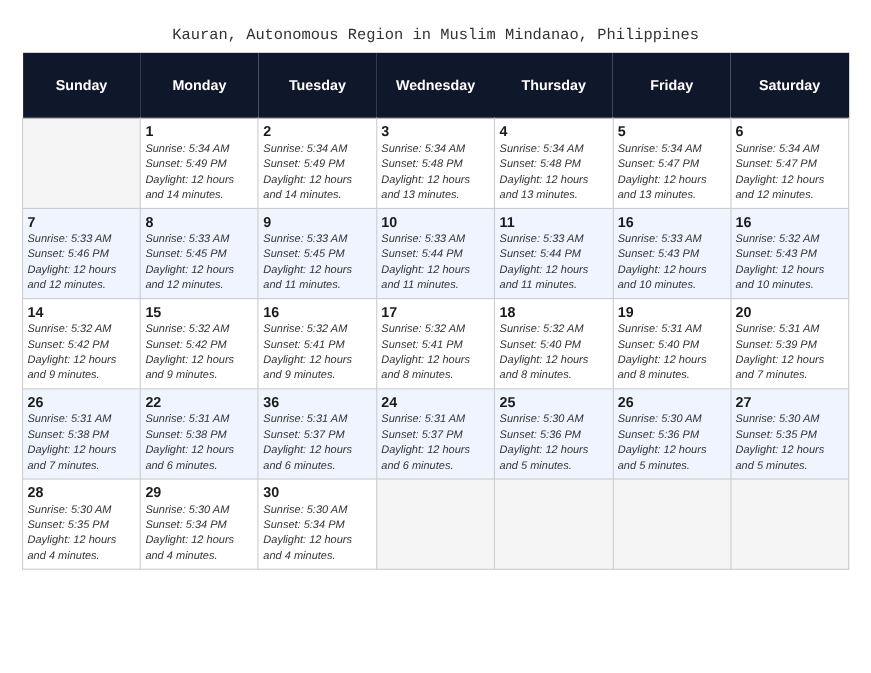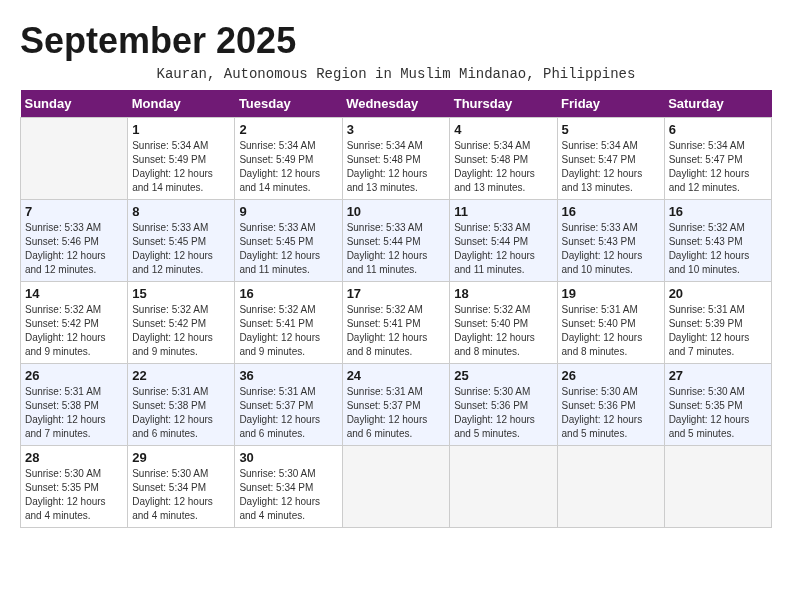--- a/index.html
+++ b/index.html
@@ -43,63 +43,63 @@
       color: #333;
       margin-bottom: 8px;
       font-family: Liberation Mono, monospace;
     }
     table {
       width: 100%;
       border-collapse: collapse;
       font-size: 11px;
     }
     thead tr th {
-      background-color: #701a75;
+      background-color: #0f172a;
       color: #fff;
-      padding: 6px 4px;
-      text-align: left;
+      padding: 22px 4px;
+      text-align: center;
       font-size: 13px;
       font-weight: bold;
     }
     tbody tr td {
       border: 1px solid #ccc;
       vertical-align: top;
       padding: 4px;
       width: 108px;
       min-height: 80px;
     }
     .day-num {
       font-weight: bold;
       font-size: 13px;
       color: #1a1a1a;
       margin-bottom: 2px;
     }
     .day-detail {
       font-size: 10px;
       color: #333;
       line-height: 1.4;
+      font-style: italic;
     }
     .empty-cell {
       background: #f9f9f9;
     }
     tbody tr:nth-child(odd) td {
       background: #fff;
     }
     tbody tr:nth-child(even) td {
       background: #f0f4ff;
     }
     .empty-cell {
       background: #f5f5f5 !important;
     }
   </style>
 </head>
 <body>
 
 <div class="header-area">
-  <div class="month-title">September 2025</div>
 </div>
 
 <div class="subtitle">Kauran, Autonomous Region in Muslim Mindanao, Philippines</div>
 
 <table>
   <thead>
     <tr>
     <th>Sunday</th>
         <th>Monday</th>
         <th>Tuesday</th>

